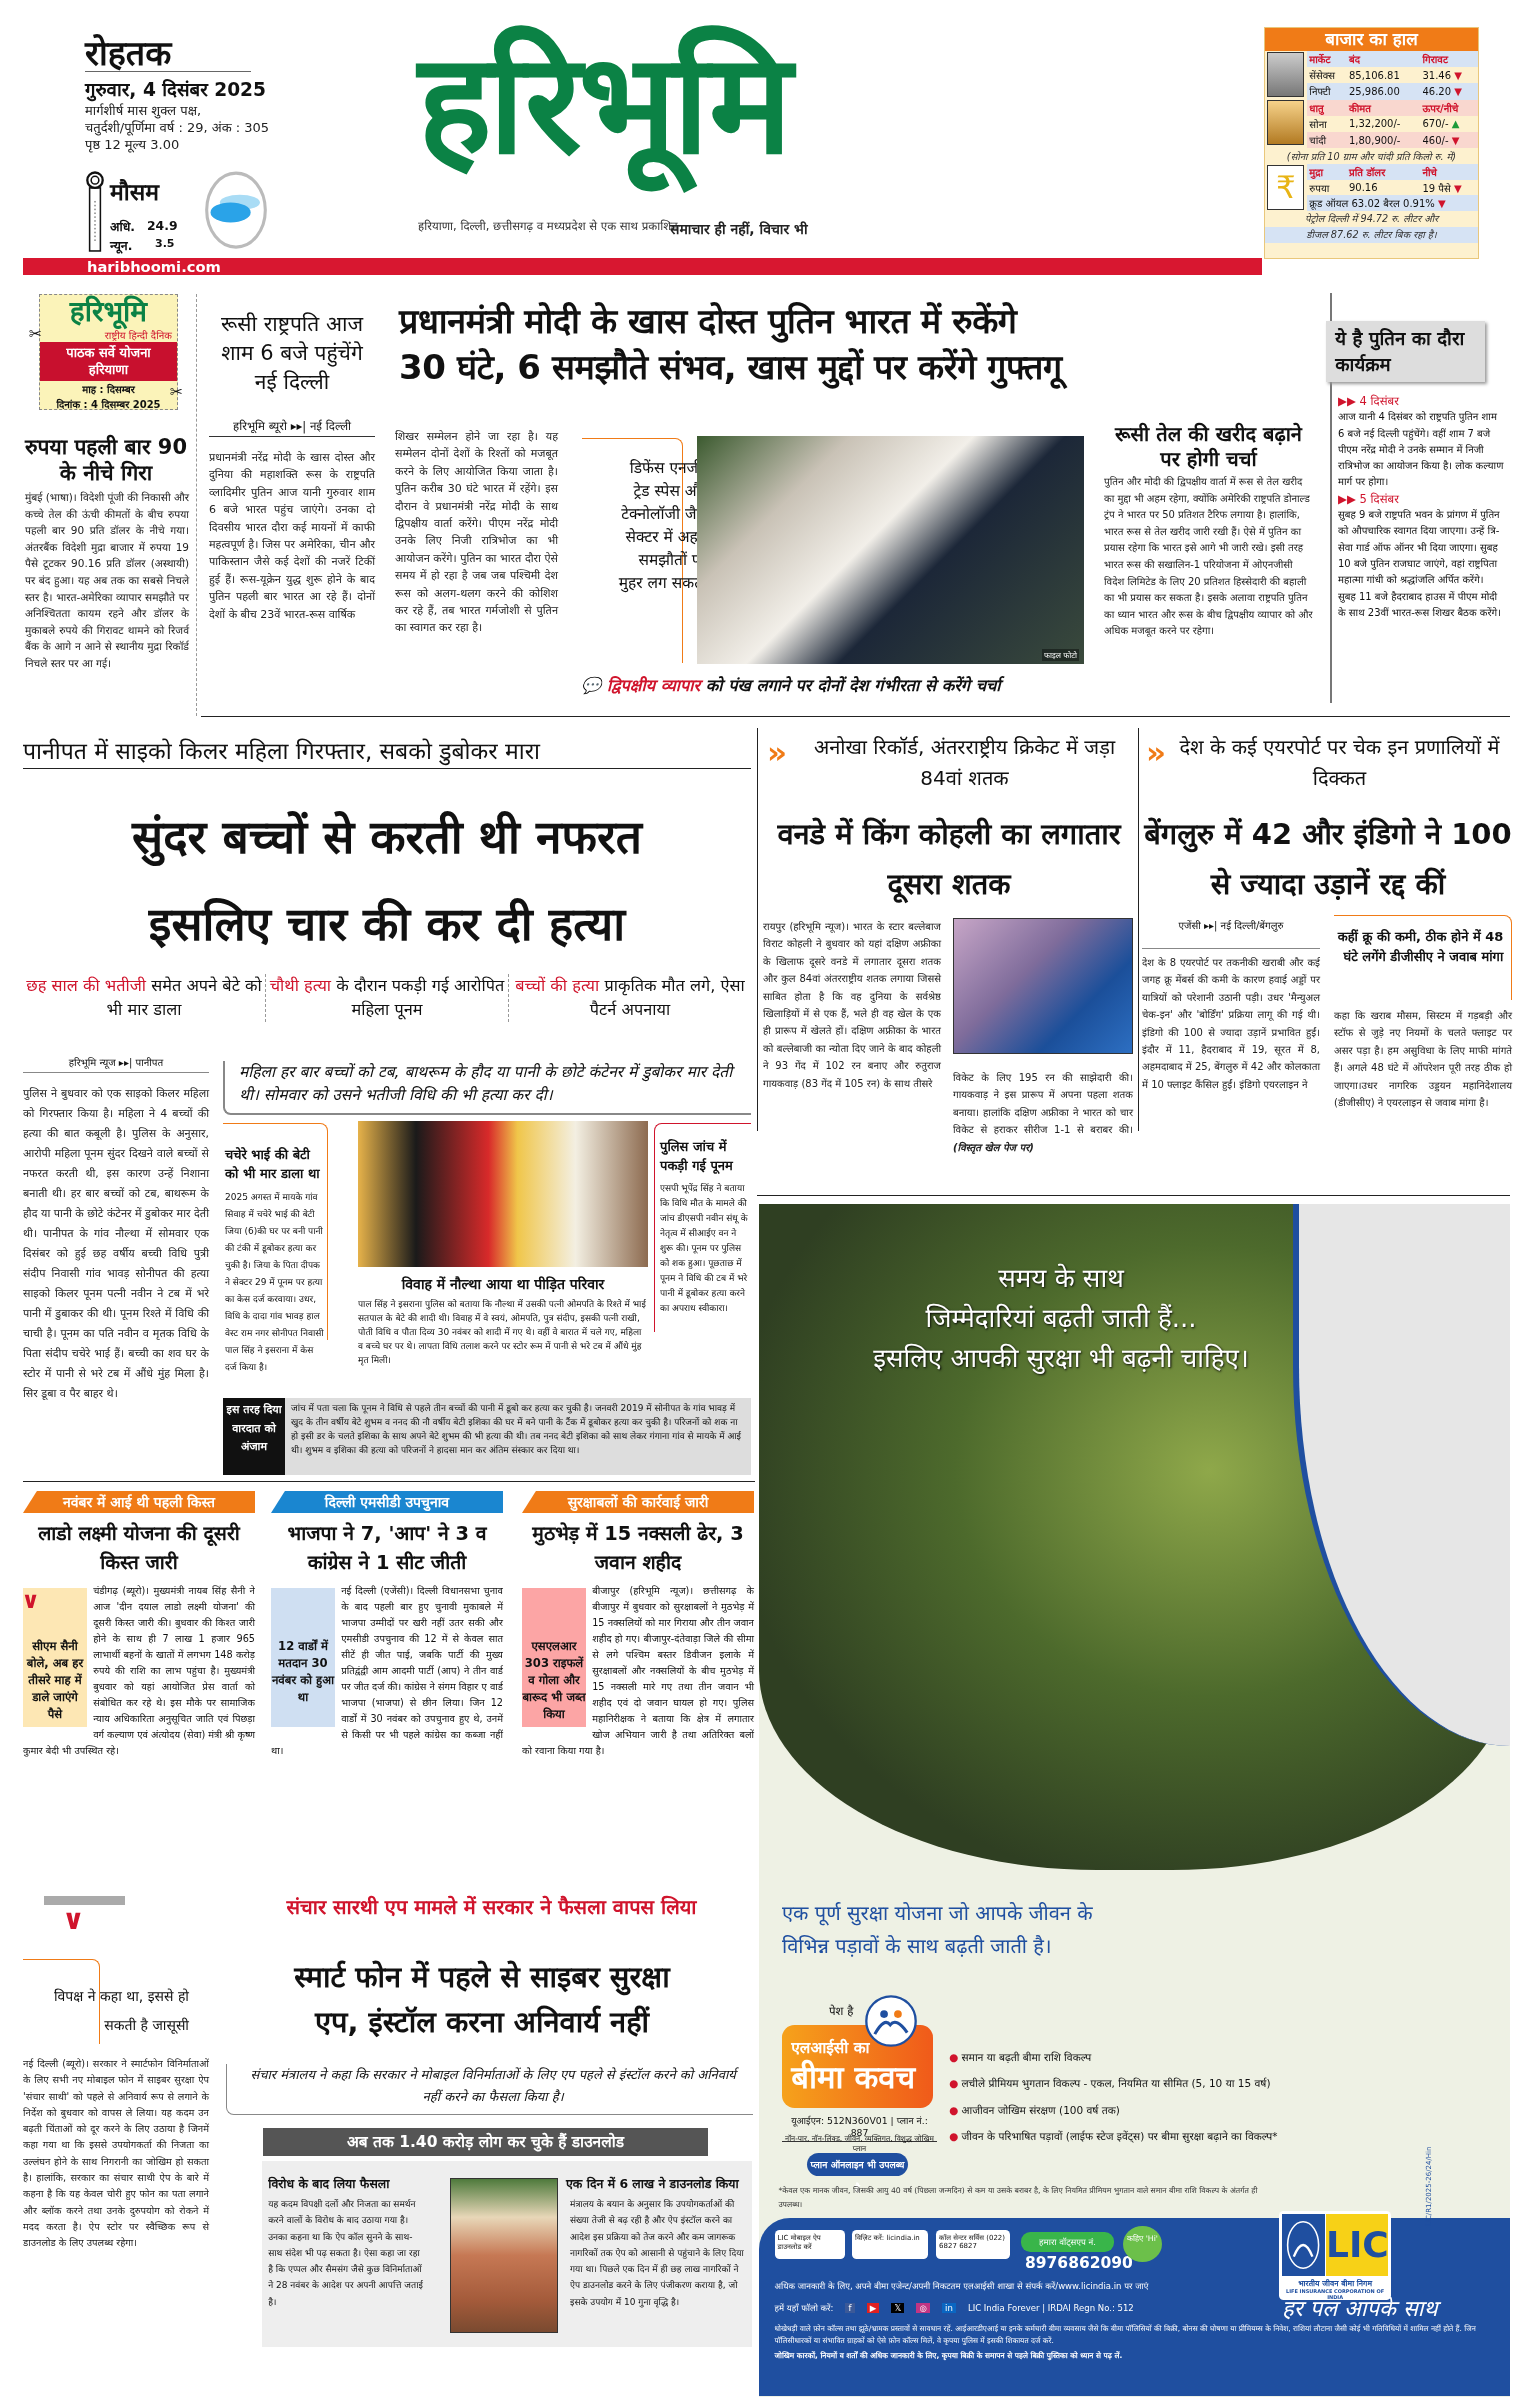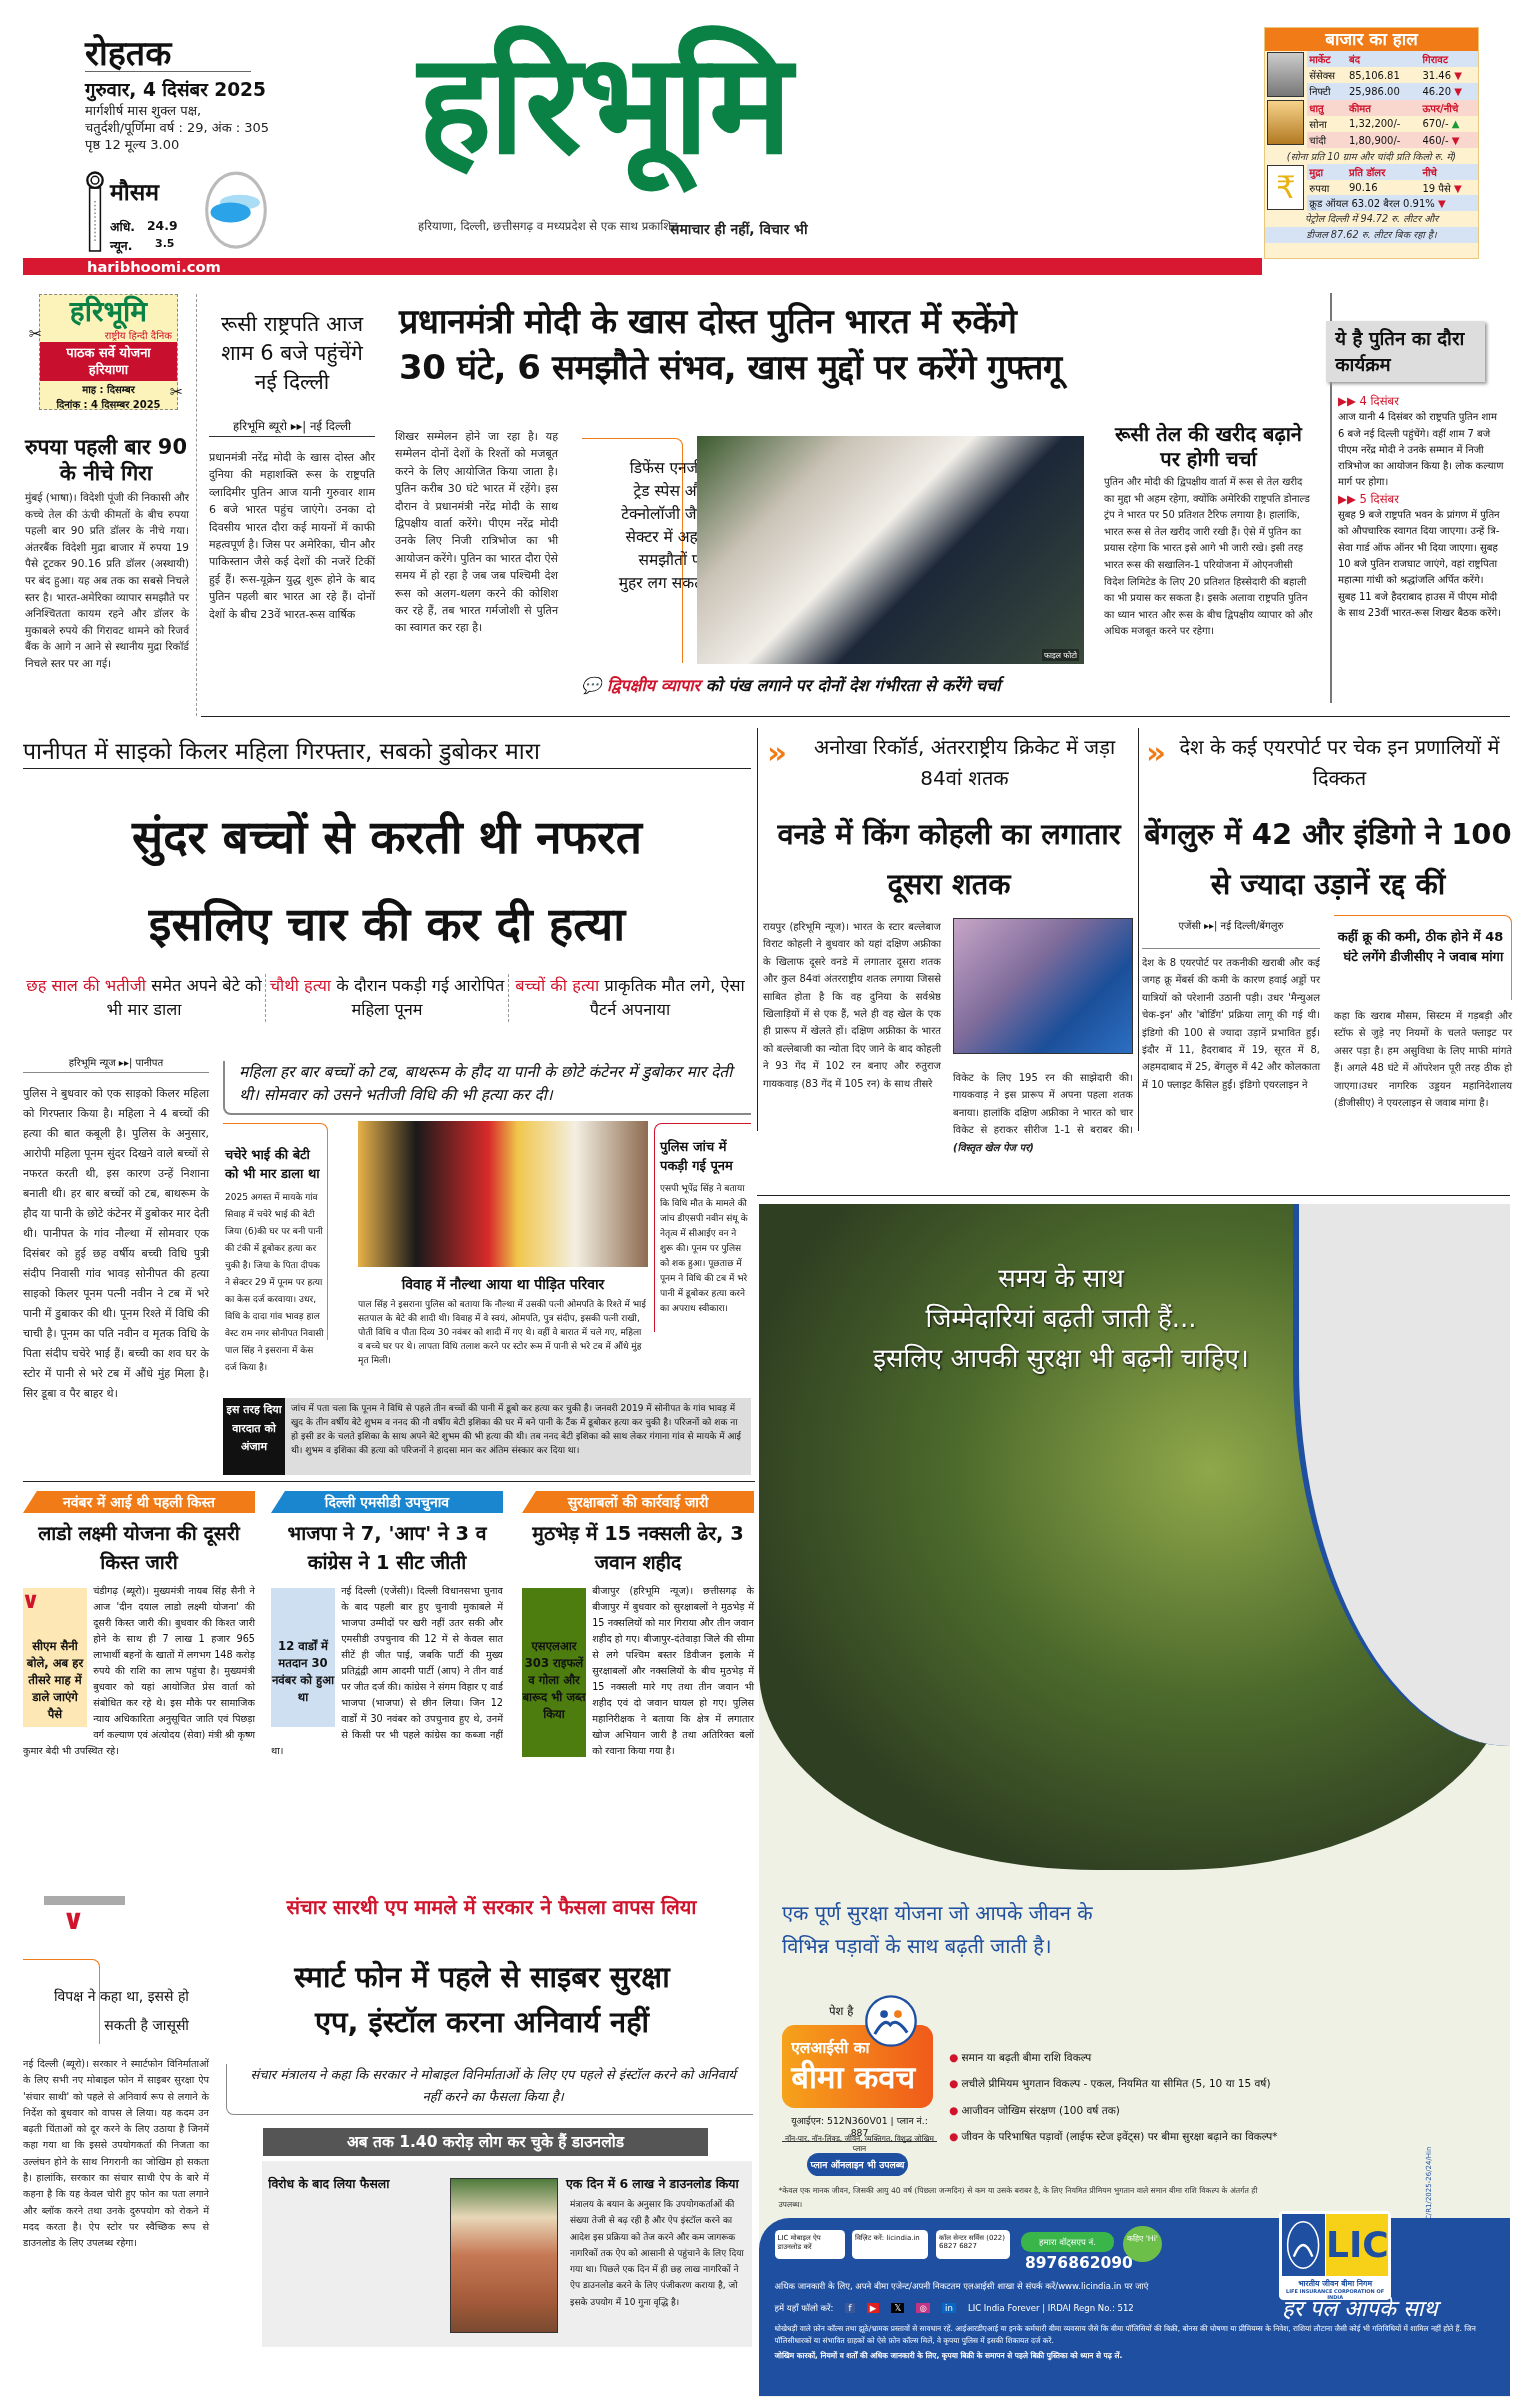--- a/index.html
+++ b/index.html
@@ -235,39 +235,40 @@
   </div>
   <div class="abs" style="left:248px;top:0;width:232px">
     <div style="background:#1a86d0;color:#fff;font-size:14px;font-weight:bold;height:22px;line-height:22px;text-align:center;clip-path:polygon(6% 0,100% 0,100% 100%,0 100%)">दिल्ली एमसीडी उपचुनाव</div>
     <div style="font-size:19.4px;line-height:29px;font-weight:bold;text-align:center;padding:6.2px 0">भाजपा ने 7, 'आप' ने 3 व कांग्रेस ने 1 सीट जीती</div>
     <div style="float:left;width:64px;height:139px;background:#cfdff2;margin:4.6px 6.2px 3.1px 0;font-size:11.6px;font-weight:bold;text-align:center;line-height:17px;padding-top:50px"><span>12 वार्डों में मतदान 30 नवंबर को हुआ था</span></div>
     <p style="font-size:9.7px;line-height:16px;text-align:justify">नई दिल्ली (एजेंसी)। दिल्ली विधानसभा चुनाव के बाद पहली बार हुए चुनावी मुकाबले में भाजपा उम्मीदों पर खरी नहीं उतर सकी और एमसीडी उपचुनाव की 12 में से केवल सात सीटें ही जीत पाई, जबकि पार्टी की मुख्य प्रतिद्वंद्वी आम आदमी पार्टी (आप) ने तीन वार्ड पर जीत दर्ज की। कांग्रेस ने संगम विहार ए वार्ड भाजपा (भाजपा) से छीन लिया। जिन 12 वार्डों में 30 नवंबर को उपचुनाव हुए थे, उनमें से किसी पर भी पहले कांग्रेस का कब्जा नहीं था।</p>
   </div>
   <div class="abs" style="left:499px;top:0;width:232px">
     <div style="background:#f07b17;color:#fff;font-size:14px;font-weight:bold;height:22px;line-height:22px;text-align:center;clip-path:polygon(6% 0,100% 0,100% 100%,0 100%)">सुरक्षाबलों की कार्रवाई जारी</div>
     <div style="font-size:19.4px;line-height:29px;font-weight:bold;text-align:center;padding:6.2px 0">मुठभेड़ में 15 नक्सली ढेर, 3 जवान शहीद</div>
-    <div style="float:left;width:64px;height:169px;background:#4d7c0f;margin:4.6px 6.2px 3.1px 0;font-size:11.6px;font-weight:bold;text-align:center;line-height:17px;padding-top:50px"><span>एसएलआर 303 राइफलें व गोला और बारूद भी जब्त किया</span></div>
+    <div style="float:left;width:64px;height:139px;background:#fca5a5;margin:4.6px 6.2px 3.1px 0;font-size:11.6px;font-weight:bold;text-align:center;line-height:17px;padding-top:50px"><span>एसएलआर 303 राइफलें व गोला और बारूद भी जब्त किया</span></div>
     <p style="font-size:9.7px;line-height:16px;text-align:justify">बीजापुर (हरिभूमि न्यूज)। छत्तीसगढ़ के बीजापुर में बुधवार को सुरक्षाबलों ने मुठभेड़ में 15 नक्सलियों को मार गिराया और तीन जवान शहीद हो गए। बीजापुर-दंतेवाड़ा जिले की सीमा से लगे पश्चिम बस्तर डिवीजन इलाके में सुरक्षाबलों और नक्सलियों के बीच मुठभेड़ में 15 नक्सली मारे गए तथा तीन जवान भी शहीद एवं दो जवान घायल हो गए। पुलिस महानिरीक्षक ने बताया कि क्षेत्र में लगातार खोज अभियान जारी है तथा अतिरिक्त बलों को रवाना किया गया है।</p>
   </div>
 </div>
 
 <div class="abs" style="left:44px;top:1896px;width:81px;height:9.3px;background:#aaa"></div>
 <div class="abs" style="left:62px;top:1903px;font-size:28px;color:#d0142c;font-weight:bold">∨</div>
 <div class="abs" style="left:228px;top:1893px;width:527px;font-size:20px;font-weight:bold;color:#d0142c;text-align:center">संचार सारथी एप मामले में सरकार ने फैसला वापस लिया</div>
 <div class="abs" style="left:23px;top:1959px;width:77px;height:85px;border-top:1.5px solid #f07b17;border-right:1.5px solid #f07b17;border-top-right-radius:7.7px"></div>
 <div class="abs" style="left:23px;top:1982px;width:166px;font-size:14px;line-height:29px;text-align:right">विपक्ष ने कहा था, इससे हो सकती है जासूसी</div>
 <div class="abs" style="left:209px;top:1955px;width:546px;font-size:29px;line-height:45px;font-weight:bold;text-align:center">
   <div>स्मार्ट फोन में पहले से साइबर सुरक्षा</div>
   <div>एप, इंस्टॉल करना अनिवार्य नहीं</div>
 </div>
 <p class="abs body" style="left:23px;top:2056px;width:186px;font-size:9.7px;line-height:16.3px">नई दिल्ली (ब्यूरो)। सरकार ने स्मार्टफोन विनिर्माताओं के लिए सभी नए मोबाइल फोन में साइबर सुरक्षा ऐप 'संचार साथी' को पहले से अनिवार्य रूप से लगाने के निर्देश को बुधवार को वापस ले लिया। यह कदम उन बढ़ती चिंताओं को दूर करने के लिए उठाया है जिनमें कहा गया था कि इससे उपयोगकर्ता की निजता का उल्लंघन होने के साथ निगरानी का जोखिम हो सकता है। हालांकि, सरकार का संचार साथी ऐप के बारे में कहना है कि यह केवल चोरी हुए फोन का पता लगाने और ब्लॉक करने तथा उनके दुरुपयोग को रोकने में मदद करता है। ऐप स्टोर पर स्वैच्छिक रूप से डाउनलोड के लिए उपलब्ध रहेगा।</p>
 <div class="abs" style="left:226px;top:2064px;width:527px;border-left:1.5px solid #888;border-bottom:1.5px solid #888;border-bottom-left-radius:7.7px;padding:0 7.7px 6.2px 14px;font-size:13px;line-height:22px;font-style:italic;text-align:center">संचार मंत्रालय ने कहा कि सरकार ने मोबाइल विनिर्माताओं के लिए एप पहले से इंस्टॉल करने को अनिवार्य नहीं करने का फैसला किया है।</div>
 <div class="abs" style="left:263px;top:2128px;width:445px;height:28px;background:#555;color:#fff;font-size:15.5px;font-weight:bold;text-align:center;line-height:28px">अब तक 1.40 करोड़ लोग कर चुके हैं डाउनलोड</div>
 <div class="abs" style="left:262px;top:2161px;width:490px;height:186px;background:#eee">
   <div class="abs" style="left:6.2px;top:14px;width:155px;font-size:12.4px;font-weight:bold">विरोध के बाद लिया फैसला</div>
+  <p class="abs" style="left:6.2px;top:35px;width:155px;font-size:9px;line-height:16.3px">यह कदम विपक्षी दलों और निजता का समर्थन करने वालों के विरोध के बाद उठाया गया है। उनका कहना था कि ऐप कॉल सुनने के साथ-साथ संदेश भी पढ़ सकता है। ऐसा कहा जा रहा है कि एप्पल और सैमसंग जैसे कुछ विनिर्माताओं ने 28 नवंबर के आदेश पर अपनी आपत्ति जताई है।</p>
   <div class="abs" style="left:188px;top:17px;width:108px;height:155px;border:0.8px solid #333;background:linear-gradient(#4e7a3c 0%,#e8d7b8 25%,#c67854 50%,#a35a3a 80%,#7a4a30 100%)"></div>
   <div class="abs" style="left:304px;top:14px;width:186px;font-size:12.4px;font-weight:bold">एक दिन में 6 लाख ने डाउनलोड किया</div>
   <p class="abs" style="left:308px;top:35px;width:177px;font-size:9px;line-height:16.3px">मंत्रालय के बयान के अनुसार कि उपयोगकर्ताओं की संख्या तेजी से बढ़ रही है और ऐप इंस्टॉल करने का आदेश इस प्रक्रिया को तेज करने और कम जागरूक नागरिकों तक ऐप को आसानी से पहुंचाने के लिए दिया गया था। पिछले एक दिन में ही छह लाख नागरिकों ने ऐप डाउनलोड करने के लिए पंजीकरण कराया है, जो इसके उपयोग में 10 गुना वृद्धि है।</p>
 </div>
 
 <div class="abs" style="left:759px;top:1204px;width:751px;height:1193px;background:#eef1e4;overflow:hidden">
   <div class="abs" style="left:0;top:0;width:751px;height:666px;background:radial-gradient(ellipse at 60% 40%,#8fa84a 0%,#4d6a2c 40%,#2f3f22 75%);border-bottom-left-radius:45% 30%;border-bottom-right-radius:45% 30%"></div>
   <div class="abs" style="left:534px;top:0;width:217px;height:542px;background:#e6e6e6;border-left:6.2px solid #1f4fa0;border-bottom-left-radius:100% 70%"></div>
   <div class="abs" style="left:31px;top:54px;width:542px;text-align:center;color:#fff;font-size:26px;line-height:40px;font-weight:normal;text-shadow:0.8px 0.8px 2.3px #000">
     <div>समय के साथ</div>

